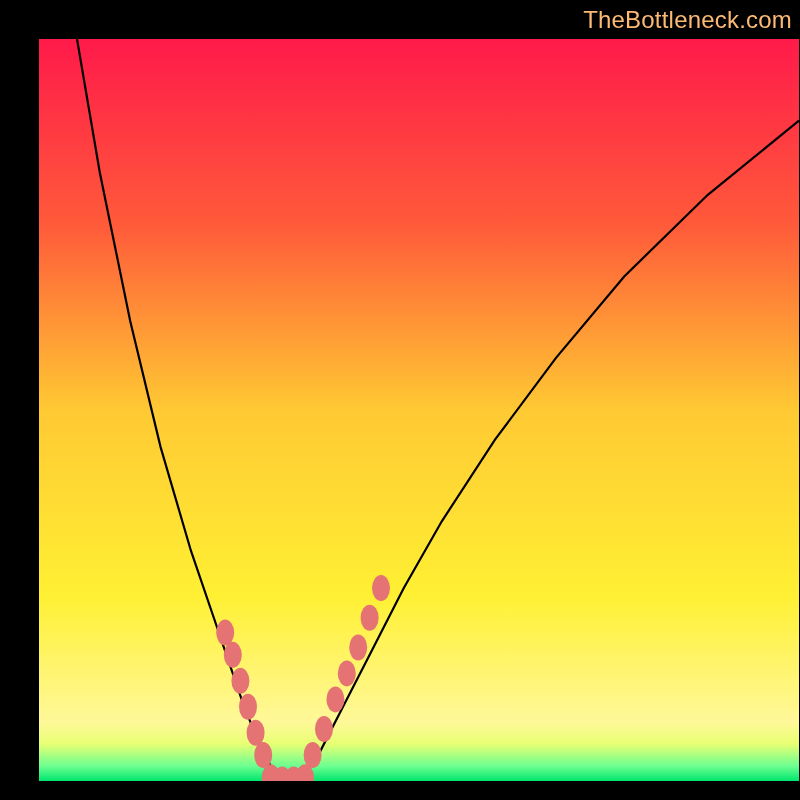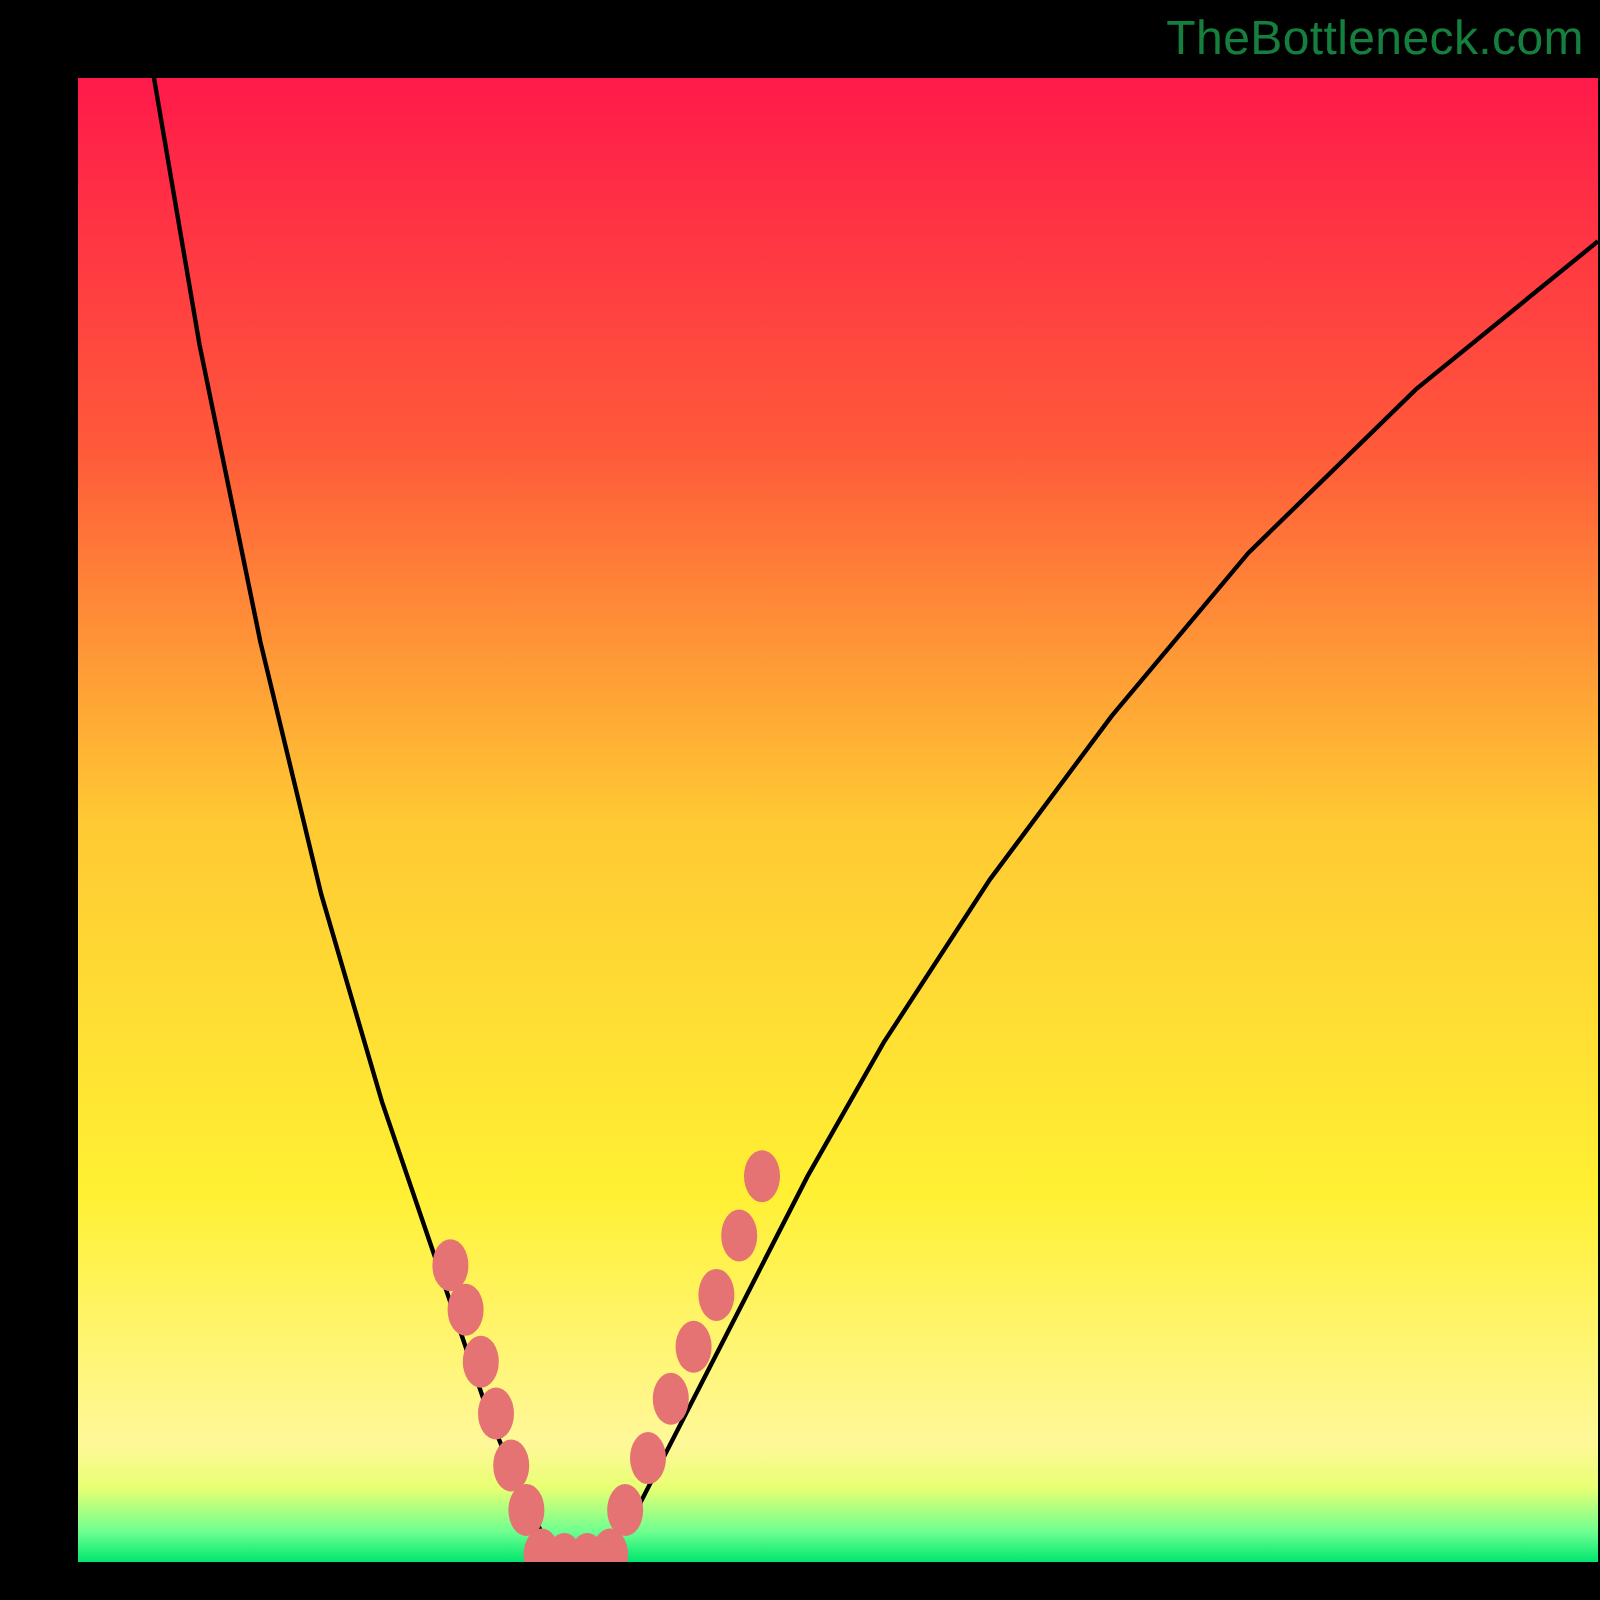--- a/index.html
+++ b/index.html
@@ -40,21 +40,21 @@
     left: 39px;
     top: 39px;
     width: 760px;
     height: 742px;
     pointer-events: none;
   }
   .watermark {
     position: absolute;
     top: 6px;
     right: 8px;
-    color: #15803d;
+    color: #fdba74;
     font-size: 24px;
     font-family: Arial, sans-serif;
     letter-spacing: 0.2px;
   }
 </style>
 </head>
 <body>
 
 <div class="frame">
   <div class="plot-bg"></div>

